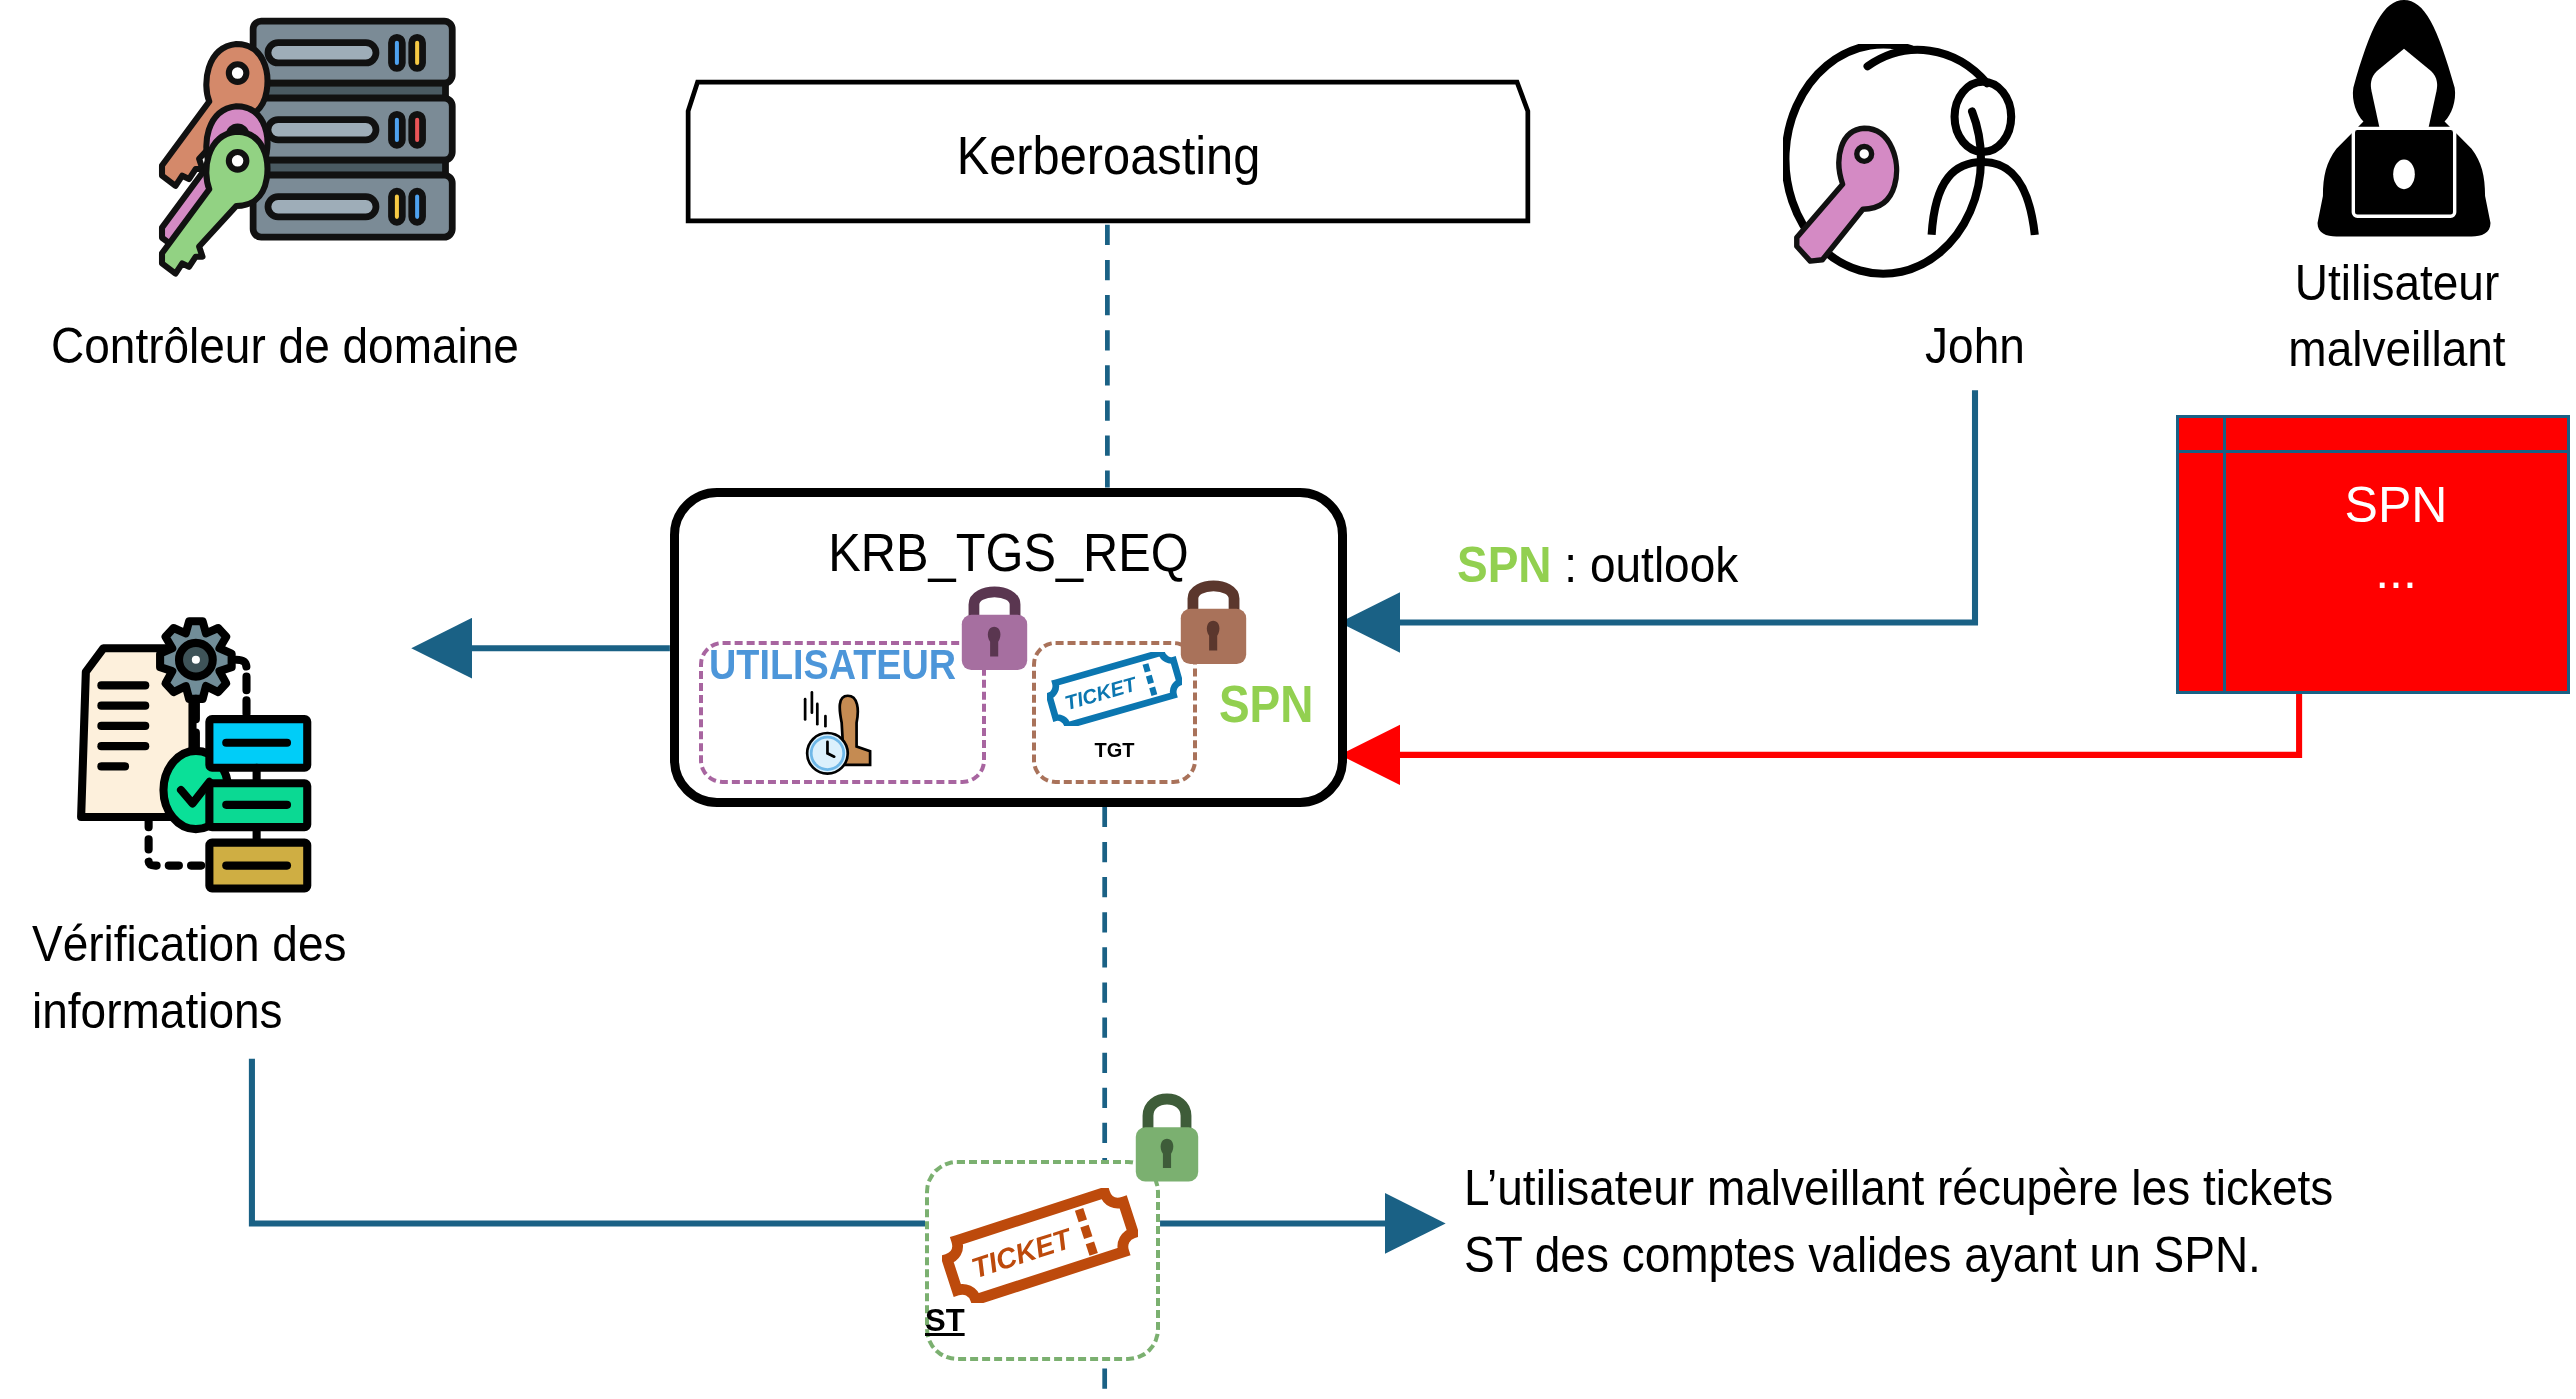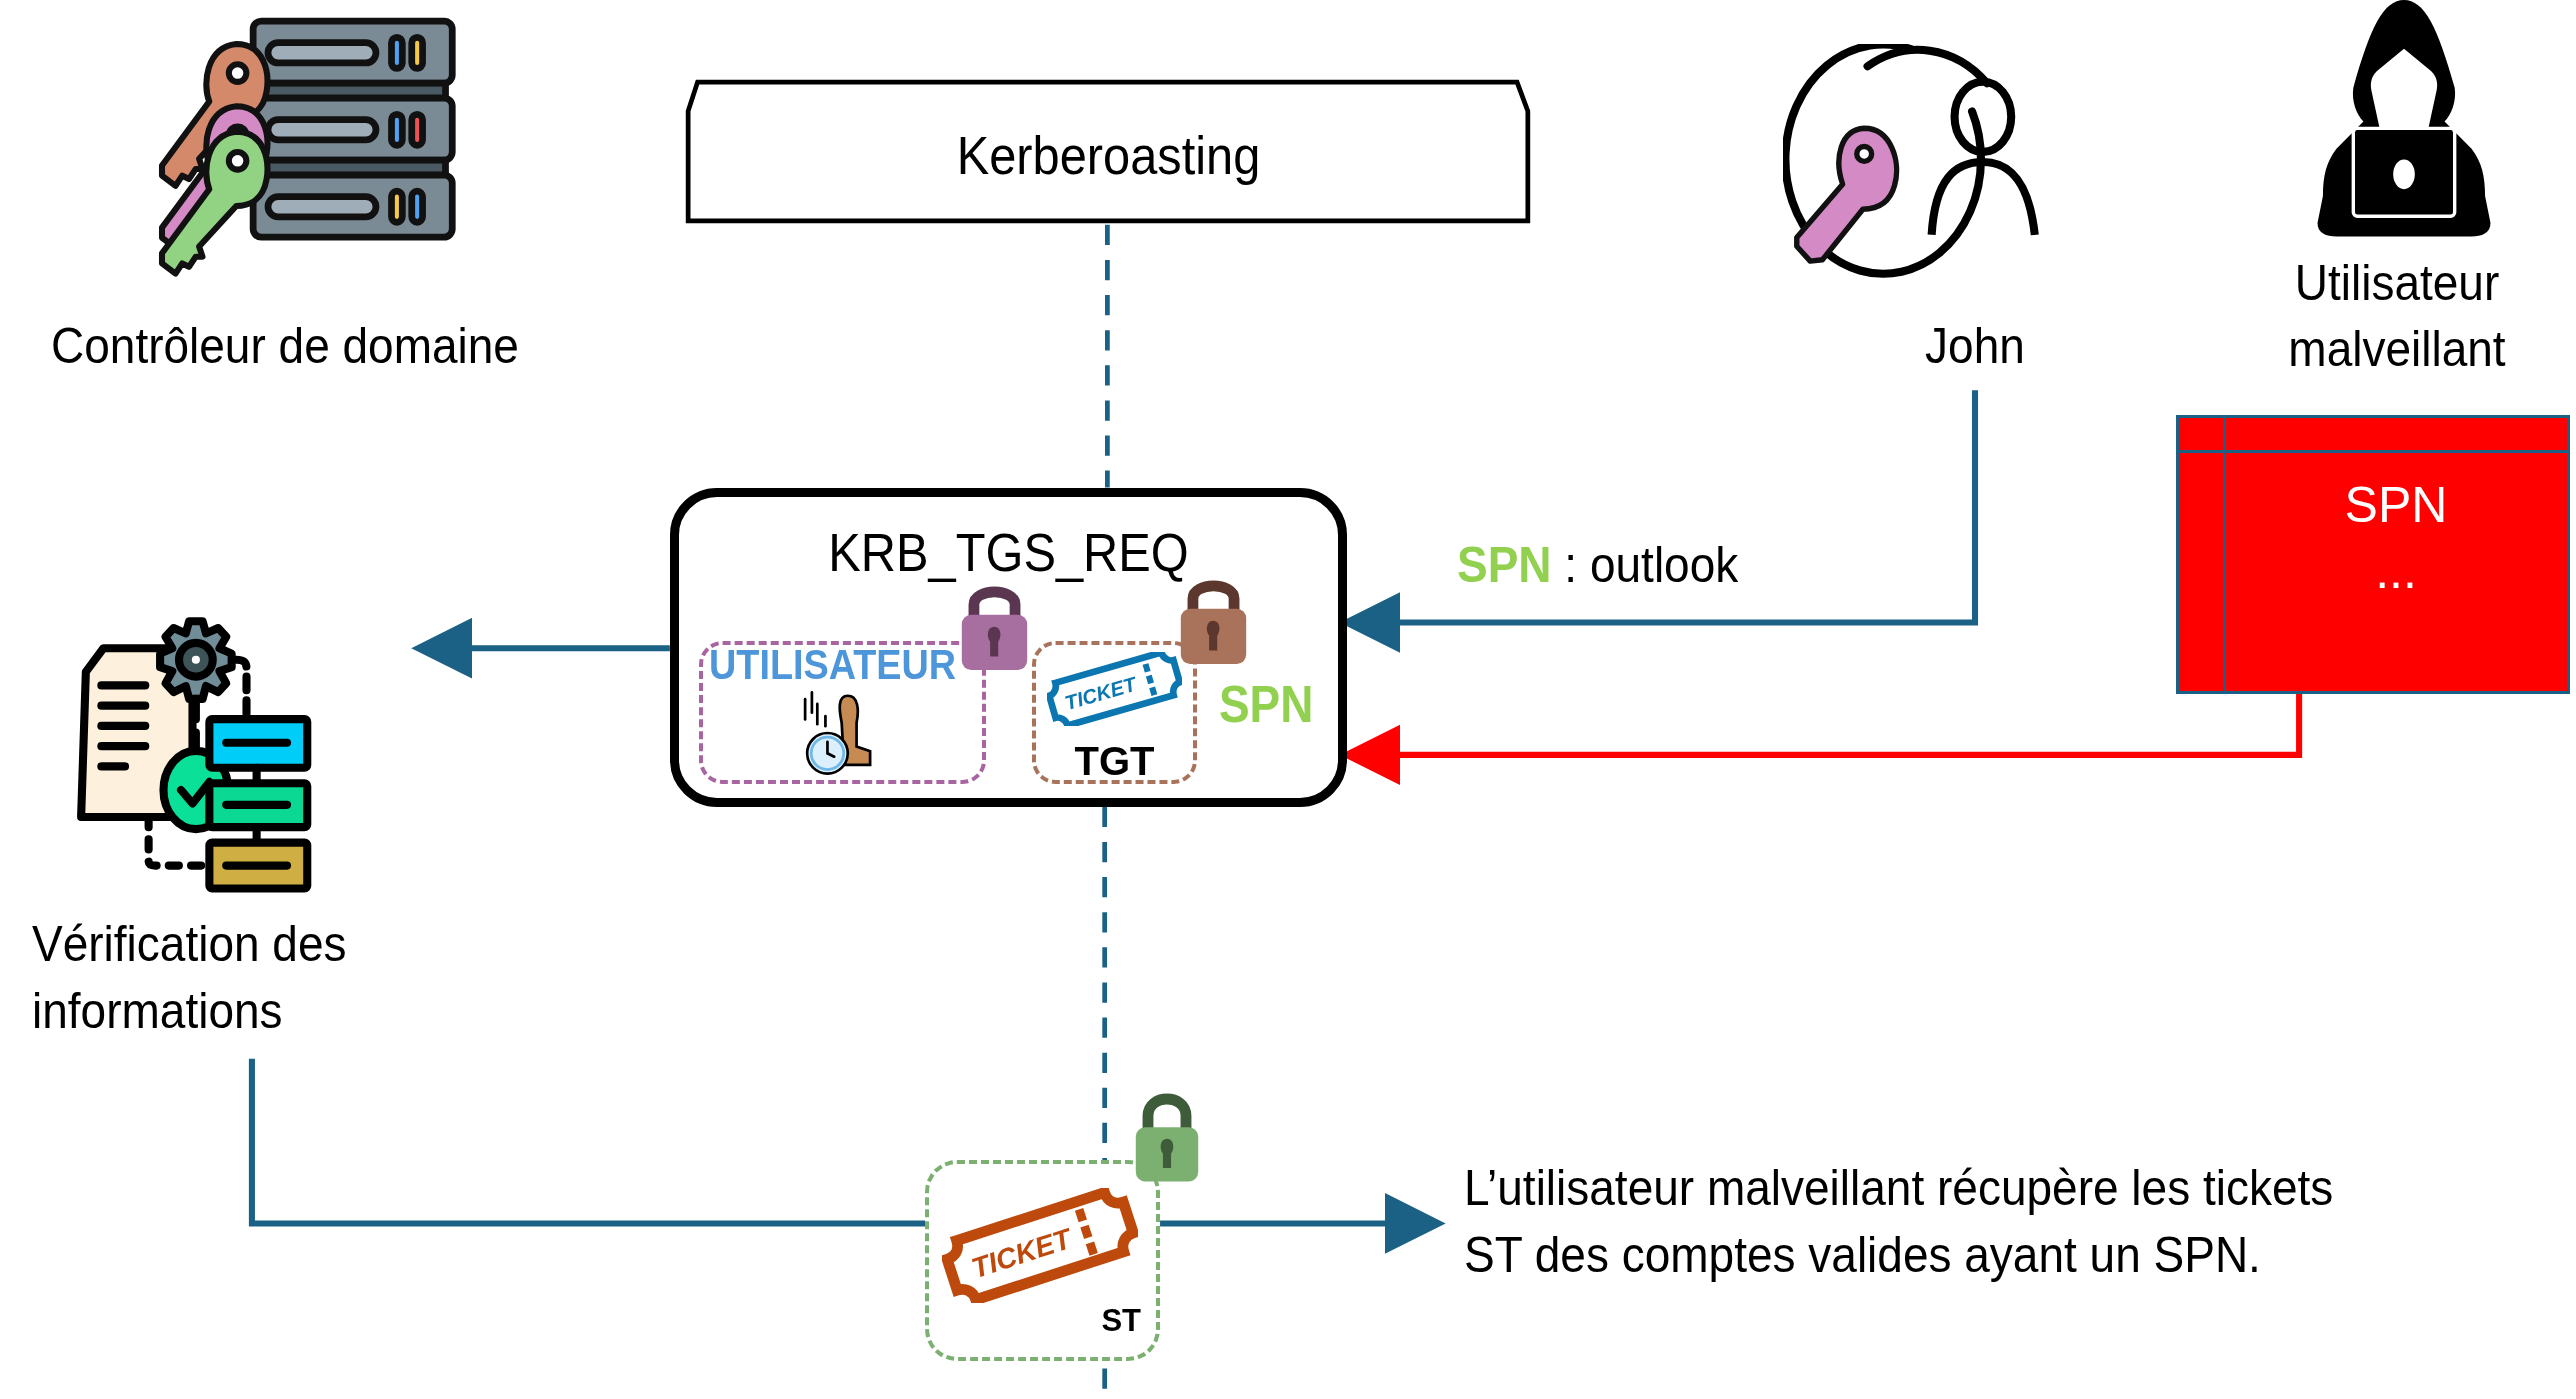--- a/index.html
+++ b/index.html
@@ -147,21 +147,21 @@
   <svg width="135" height="74" viewBox="0 0 200 110">
     <g transform="rotate(-16 100 55)">
       <path d="M18,22 L182,22 C182,32 190,38 196,38 L196,72 C190,72 182,78 182,88 L18,88 C18,78 10,72 4,72 L4,38 C10,38 18,32 18,22 Z" fill="#fff" stroke="#0b76b0" stroke-width="10"></path>
       <text x="78" y="66" font-family="Liberation Sans, sans-serif" font-weight="bold" font-style="italic" font-size="30" fill="#0b76b0" text-anchor="middle">TICKET</text>
       <rect x="150" y="32" width="9" height="12" fill="#0b76b0"></rect>
         <rect x="150" y="50" width="9" height="12" fill="#0b76b0"></rect>
         <rect x="150" y="68" width="9" height="12" fill="#0b76b0"></rect>
     </g>
   </svg>
 </div>
-<div class="abs bold" style="left:1032px;top:739px;width:165px;text-align:center;font-size:40px;">TGT</div>
+<div class="abs bold" style="left:1032px;top:739px;width:165px;text-align:center;font-size:20px;">TGT</div>
 
 <div class="abs" style="left:1178px;top:575px;width:71px;height:91px;">
   <svg width="71" height="91" viewBox="0 0 105 135">
     <path d="M22,55 L22,35 C22,10 83,10 83,35 L83,55" fill="none" stroke="#5b372d" stroke-width="16"></path>
     <rect x="4" y="50" width="97" height="82" rx="14" fill="#a9725a"></rect>
     <path d="M52,68 C42,68 40,82 46,90 L46,112 L58,112 L58,90 C64,82 62,68 52,68 Z" fill="#5b372d"></path>
   </svg>
 </div>
 <div class="abs bold" style="left:1219px;top:675px;font-size:51px;color:#92d050;transform:scaleX(0.9);transform-origin:left top;">SPN</div>
 
@@ -201,21 +201,21 @@
   <svg width="196" height="115" viewBox="0 0 290 170">
     <g transform="rotate(-18 145 85)">
       <path d="M30,40 L260,40 C260,55 270,62 282,62 L282,110 C270,110 260,118 260,132 L30,132 C30,118 20,110 8,110 L8,62 C20,62 30,55 30,40 Z" fill="#fff" stroke="#bd4a0c" stroke-width="16"></path>
       <text x="115" y="102" font-family="Liberation Sans, sans-serif" font-weight="bold" font-style="italic" font-size="42" fill="#bd4a0c" text-anchor="middle">TICKET</text>
       <rect x="210" y="52" width="13" height="18" fill="#bd4a0c"></rect>
         <rect x="210" y="78" width="13" height="18" fill="#bd4a0c"></rect>
         <rect x="210" y="104" width="13" height="18" fill="#bd4a0c"></rect>
     </g>
   </svg>
 </div>
-<div class="abs bold" style="left:925px;top:1303px;width:216px;text-align:right;font-size:31px;">ST</div>
+<div class="abs bold" style="left:925px;top:1303px;width:216px;text-align:left;font-size:31px;text-decoration:underline;">ST</div>
 
 <div class="abs" style="left:1133px;top:1090px;width:68px;height:95px;">
   <svg width="68" height="95" viewBox="0 0 100 140">
     <path d="M22,60 L22,38 C22,5 78,5 78,38 L78,60" fill="none" stroke="#3e5c39" stroke-width="16"></path>
     <rect x="4" y="55" width="92" height="80" rx="14" fill="#7bb070"></rect>
     <path d="M50,72 C40,72 38,86 44,94 L44,115 L56,115 L56,94 C62,86 60,72 50,72 Z" fill="#3e5c39"></path>
   </svg>
 </div>
 
 <div class="label" style="left:1464px;top:1156px;">L’utilisateur malveillant récupère les tickets</div>

